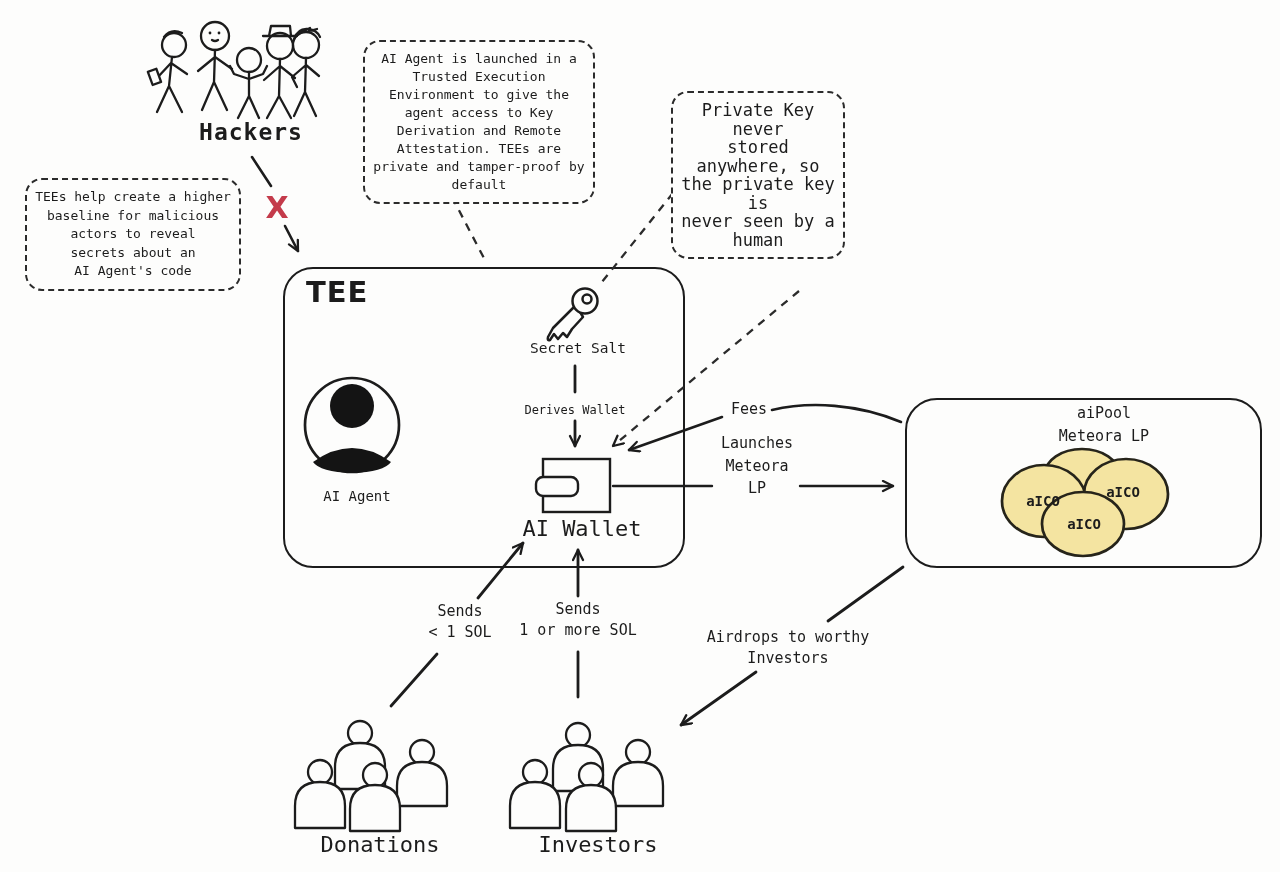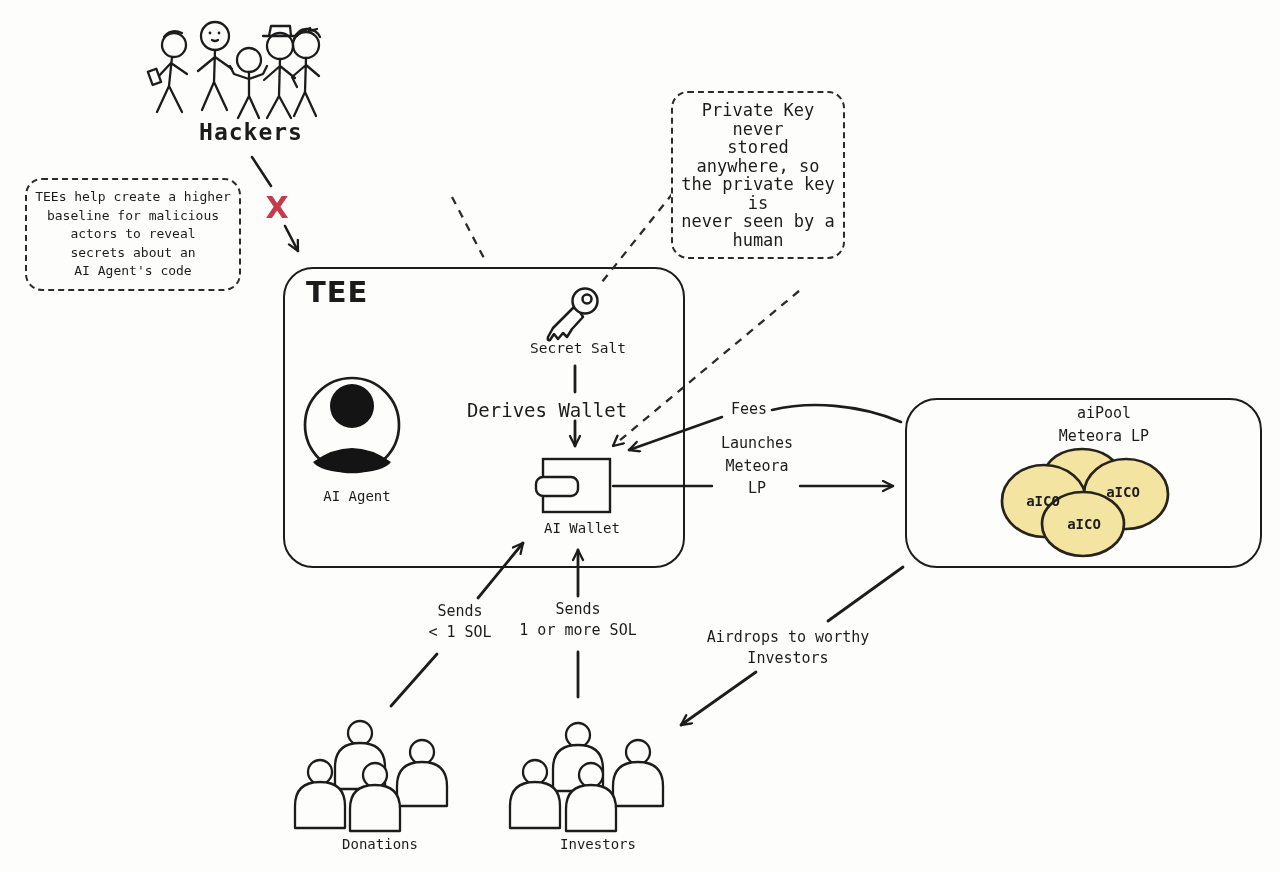--- a/index.html
+++ b/index.html
@@ -23,21 +23,21 @@
   .title-tee{
     font-family:"DejaVu Sans",sans-serif;font-weight:700;font-size:29px;
     letter-spacing:1px;transform:none;line-height:30px;
   }
   .hackers{font-size:23px;font-weight:700;letter-spacing:1px;}
   .redx{
     font-size:30px;font-weight:700;color:#c43b4b;z-index:3;position:absolute;
     transform:translate(-50%,-50%);font-family:"DejaVu Sans",sans-serif;
   }
   .coinlbl{font-size:14px;font-weight:700;transform:translate(-50%,-50%);line-height:14px;}
-  .big{font-size:14px;}
+  .big{font-size:22px;}
 </style>
 </head>
 <body>
 
 <div class="canvas">
 
   <div class="box" style="left:283px;top:267px;width:402px;height:301px;border-radius:30px;"></div>
 
   <div class="box" style="left:905px;top:398px;width:357px;height:170px;border-radius:32px;"></div>
 
@@ -138,32 +138,40 @@
       <circle cx="591" cy="775" r="12"></circle>
       <path d="M566,831 L566,809 Q566,785 591,785 Q616,785 616,809 L616,831 Z"></path>
     </g>
   </svg>
 
   <div class="bubble" style="left:25px;top:178px;width:216px;">TEEs help create a higher
 baseline for malicious
 actors to reveal
 secrets about an
 AI Agent's code</div>
+  <div class="bubble" style="left:363px;top:40px;width:232px;line-height:18px;">AI Agent is launched in a
+Trusted Execution
+Environment to give the
+agent access to Key
+Derivation and Remote
+Attestation. TEEs are
+private and tamper-proof by
+default</div>
   <div class="bubble" style="left:671px;top:91px;width:174px;font-size:17px;">Private Key never
 stored anywhere, so
 the private key is
 never seen by a
 human</div>
 
   <div class="lbl hackers" style="left:251px;top:122px;">Hackers</div>
   <div class="redx" style="left:277px;top:207px;">X</div>
 
   <div class="lbl title-tee" style="left:306px;top:277px;transform:none;">TEE</div>
   <div class="lbl" style="left:578px;top:338px;font-size:14.5px;">Secret Salt</div>
-  <div class="lbl" style="left:547px;top:400px;font-size:19px;">Derives Wallet</div>
+  <div class="lbl" style="left:575px;top:400px;font-size:12px;">Derives Wallet</div>
   <div class="lbl big" style="left:582px;top:518px;">AI Wallet</div>
   <div class="lbl" style="left:357px;top:486px;font-size:14px;">AI Agent</div>
 
   <div class="lbl" style="left:1083px;top:402px;line-height:23px;margin-left:21px;">aiPool
 Meteora LP</div>
   <div class="lbl coinlbl" style="left:1043px;top:501px;">aICO</div>
   <div class="lbl coinlbl" style="left:1123px;top:492px;">aICO</div>
   <div class="lbl coinlbl" style="left:1084px;top:524px;">aICO</div>
 
   <div class="lbl" style="left:749px;top:399px;">Fees</div>

